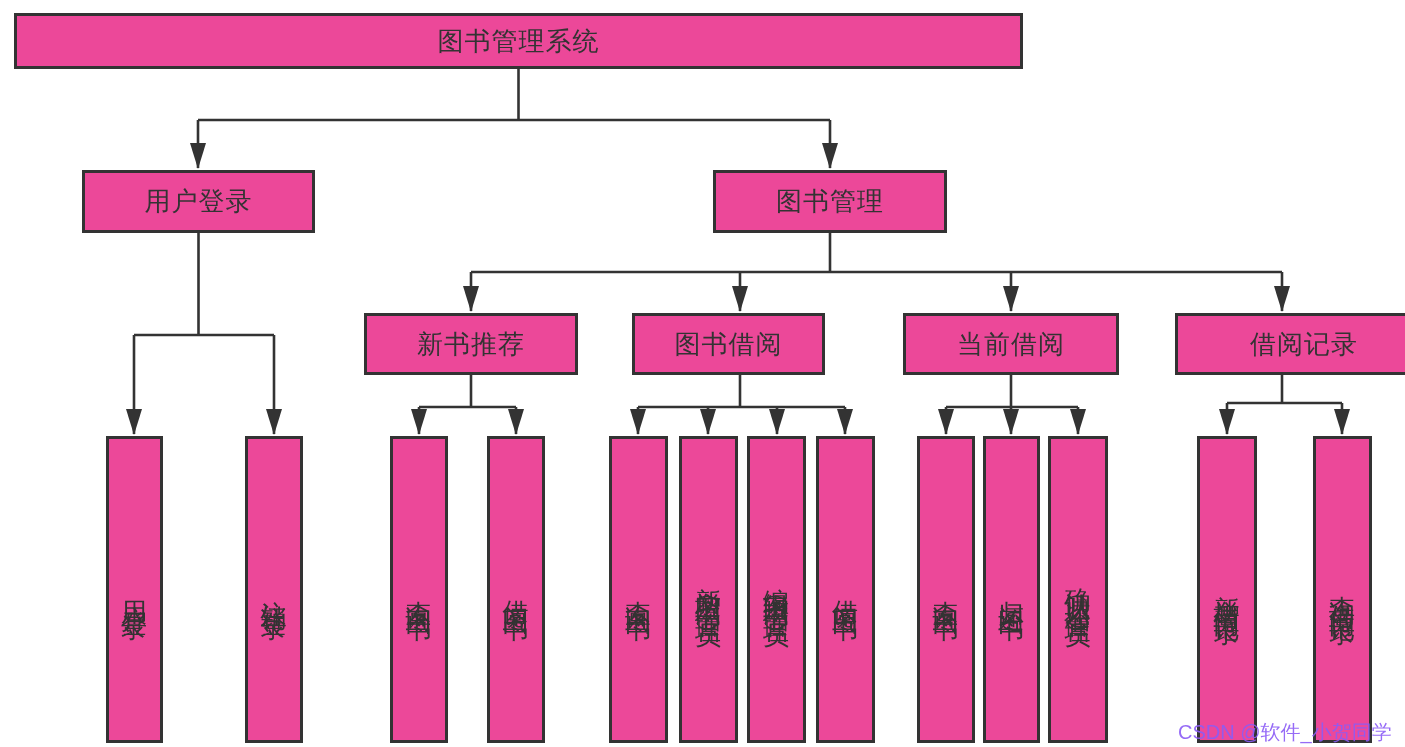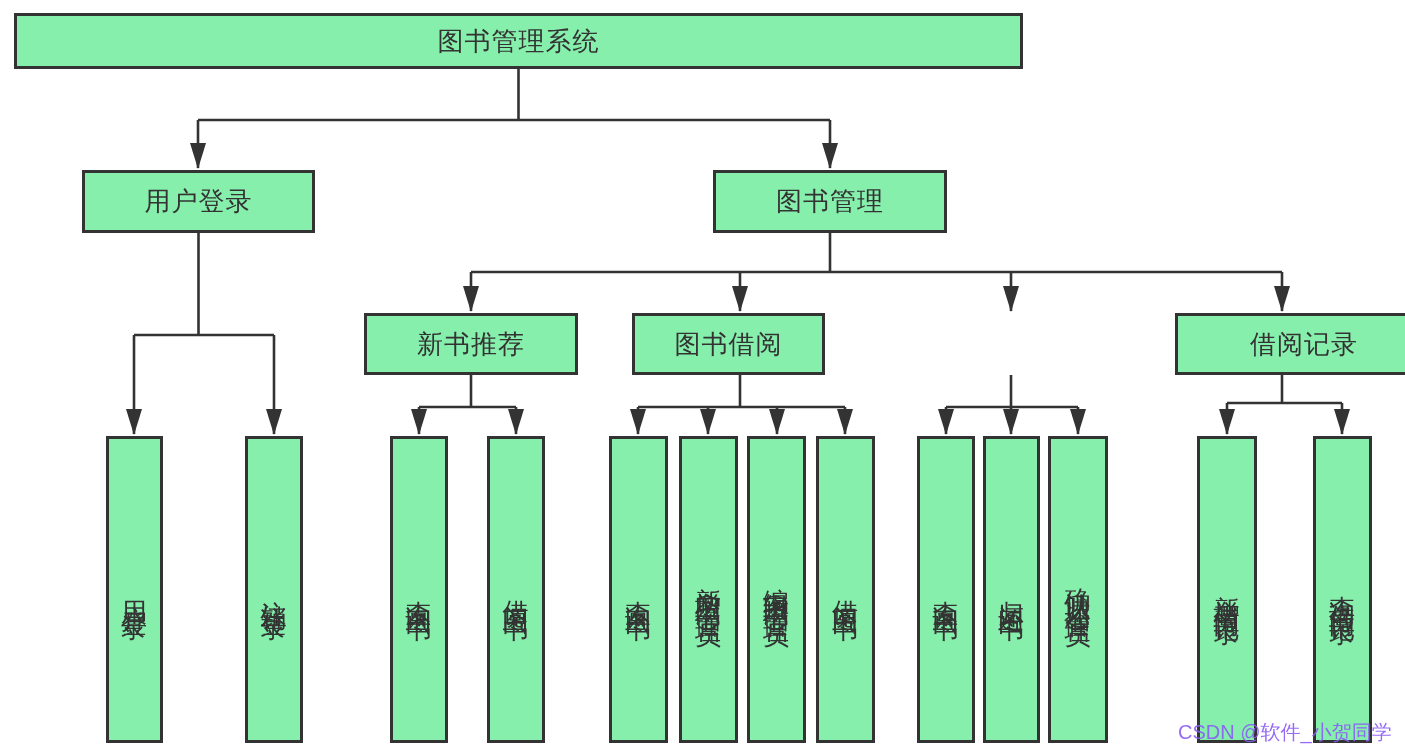--- a/index.html
+++ b/index.html
@@ -14,21 +14,21 @@
   #wires {
     position: absolute;
     left: 0; top: 0;
     width: 1405px; height: 747px;
     z-index: 1;
   }
   .node {
     position: absolute;
     box-sizing: border-box;
     border: 3px solid #333333;
-    background: #86efac;
+    background: #ec4899;
     display: flex;
     align-items: center;
     justify-content: center;
     color: #333333;
     z-index: 2;
   }
   .hlabel {
     font-size: 26px;
     letter-spacing: 1px;
     white-space: nowrap;
@@ -130,20 +130,23 @@
   <div class="node" style="left:713px; top:170px; width:234px; height:63px;">
     <span class="hlabel">图书管理</span>
   </div>
 
   <div class="node" style="left:364px; top:313px; width:214px; height:62px;">
     <span class="hlabel">新书推荐</span>
   </div>
   <div class="node" style="left:632px; top:313px; width:193px; height:62px;">
     <span class="hlabel">图书借阅</span>
   </div>
+  <div class="node" style="left:903px; top:313px; width:216px; height:62px;">
+    <span class="hlabel">当前借阅</span>
+  </div>
   <div class="node" style="left:1175px; top:313px; width:258px; height:62px;">
     <span class="hlabel">借阅记录</span>
   </div>
 
   <div class="node" style="left:106px; top:436px; width:57px; height:307px;">
     <span class="vlabel">用户登录</span>
   </div>
   <div class="node" style="left:245px; top:436px; width:58px; height:307px;">
     <span class="vlabel">注销登录</span>
   </div>

